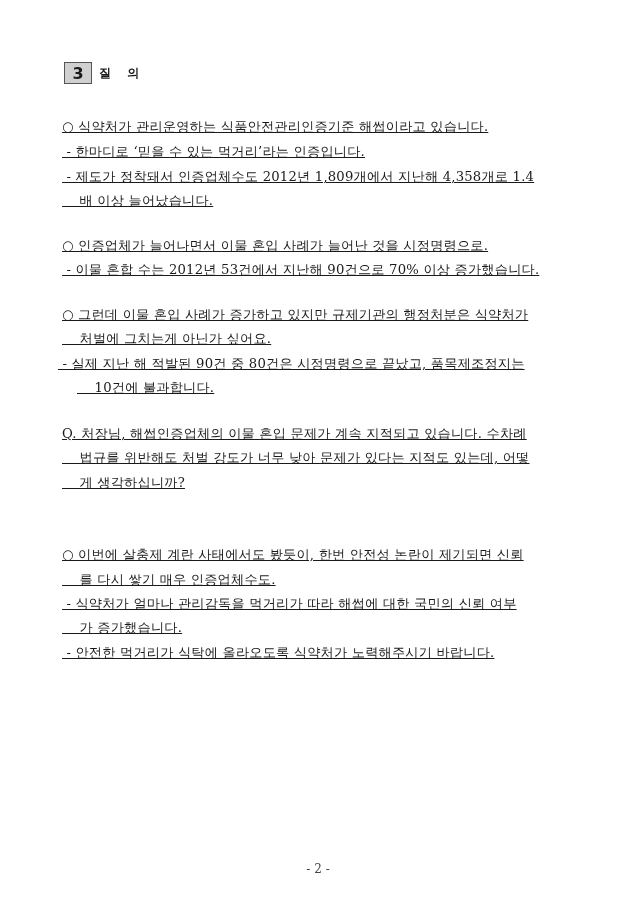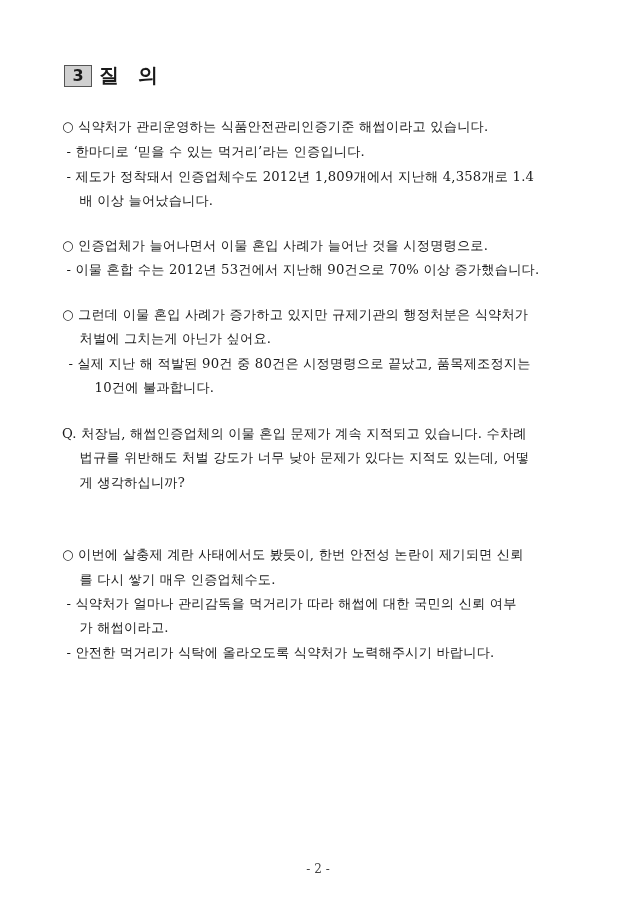--- a/index.html
+++ b/index.html
@@ -3,22 +3,22 @@
 <meta charset="utf-8">
 <style>
   html, body { margin: 0; padding: 0; background: #ffffff; }
   body { width: 636px; height: 899px; position: relative; overflow: hidden;
          font-family: "DejaVu Serif", serif; color: #1a1a1a; }
   .heading { position: absolute; left: 64px; top: 62px; display: flex; align-items: center; }
   .num-box { width: 26px; height: 20px; background: #d0d0d0; border: 1px solid #555;
              font-family: "DejaVu Sans", sans-serif; font-weight: bold; font-size: 16px;
              display: flex; align-items: center; justify-content: center; }
   .heading-title { margin-left: 7px; font-family: "DejaVu Sans", sans-serif; font-weight: bold;
-                   font-size: 20px; letter-spacing: 6px; }
-  .line { position: absolute; font-size: 13.2px; white-space: nowrap; letter-spacing: 0.2px; }
+                   font-size: 12px; letter-spacing: 6px; }
+  .line { position: absolute; font-size: 13.2px; white-space: nowrap; letter-spacing: 0.2px; text-decoration: underline; }
   .footer { position: absolute; left: 0; width: 636px; top: 862px; text-align: center;
             font-size: 12px; color: #444; }
 </style>
 </head>
 <body>
 
 <div class="heading">
   <div class="num-box">3</div>
   <div class="heading-title">질 의</div>
 </div>
@@ -31,33 +31,33 @@
 </div>
 
 <div>
   <div class="line" style="left:62px;top:237px">○ 인증업체가 늘어나면서 이물 혼입 사례가 늘어난 것을 시정명령으로.</div>
   <div class="line" style="left:62px;top:261px"> - 이물 혼합 수는 2012년 53건에서 지난해 90건으로 70% 이상 증가했습니다.</div>
 </div>
 
 <div>
   <div class="line" style="left:62px;top:306px">○ 그런데 이물 혼입 사례가 증가하고 있지만 규제기관의 행정처분은 식약처가</div>
   <div class="line" style="left:62px;top:330px">    처벌에 그치는게 아닌가 싶어요.</div>
-  <div class="line" style="left:64px;top:355px"> - 실제 지난 해 적발된 90건 중 80건은 시정명령으로 끝났고, 품목제조정지는</div>
+  <div class="line" style="left:58px;top:355px"> - 실제 지난 해 적발된 90건 중 80건은 시정명령으로 끝났고, 품목제조정지는</div>
   <div class="line" style="left:77px;top:379px">    10건에 불과합니다.</div>
 </div>
 
 <div>
   <div class="line" style="left:62px;top:425px">Q. 처장님, 해썹인증업체의 이물 혼입 문제가 계속 지적되고 있습니다. 수차례</div>
   <div class="line" style="left:62px;top:449px">    법규를 위반해도 처벌 강도가 너무 낮아 문제가 있다는 지적도 있는데, 어떻</div>
   <div class="line" style="left:62px;top:474px">    게 생각하십니까?</div>
 </div>
 
 <div>
   <div class="line" style="left:62px;top:546px">○ 이번에 살충제 계란 사태에서도 봤듯이, 한번 안전성 논란이 제기되면 신뢰</div>
   <div class="line" style="left:62px;top:571px">    를 다시 쌓기 매우 인증업체수도.</div>
   <div class="line" style="left:62px;top:595px"> - 식약처가 얼마나 관리감독을 먹거리가 따라 해썹에 대한 국민의 신뢰 여부</div>
-  <div class="line" style="left:62px;top:619px">    가 해썹이라고.</div>
+  <div class="line" style="left:62px;top:619px">    가 증가했습니다.</div>
   <div class="line" style="left:62px;top:644px"> - 안전한 먹거리가 식탁에 올라오도록 식약처가 노력해주시기 바랍니다.</div>
 </div>
 
 <div class="footer">- 2 -</div>
 
 <style>.line { white-space: pre; }</style>
 
 </body></html>

